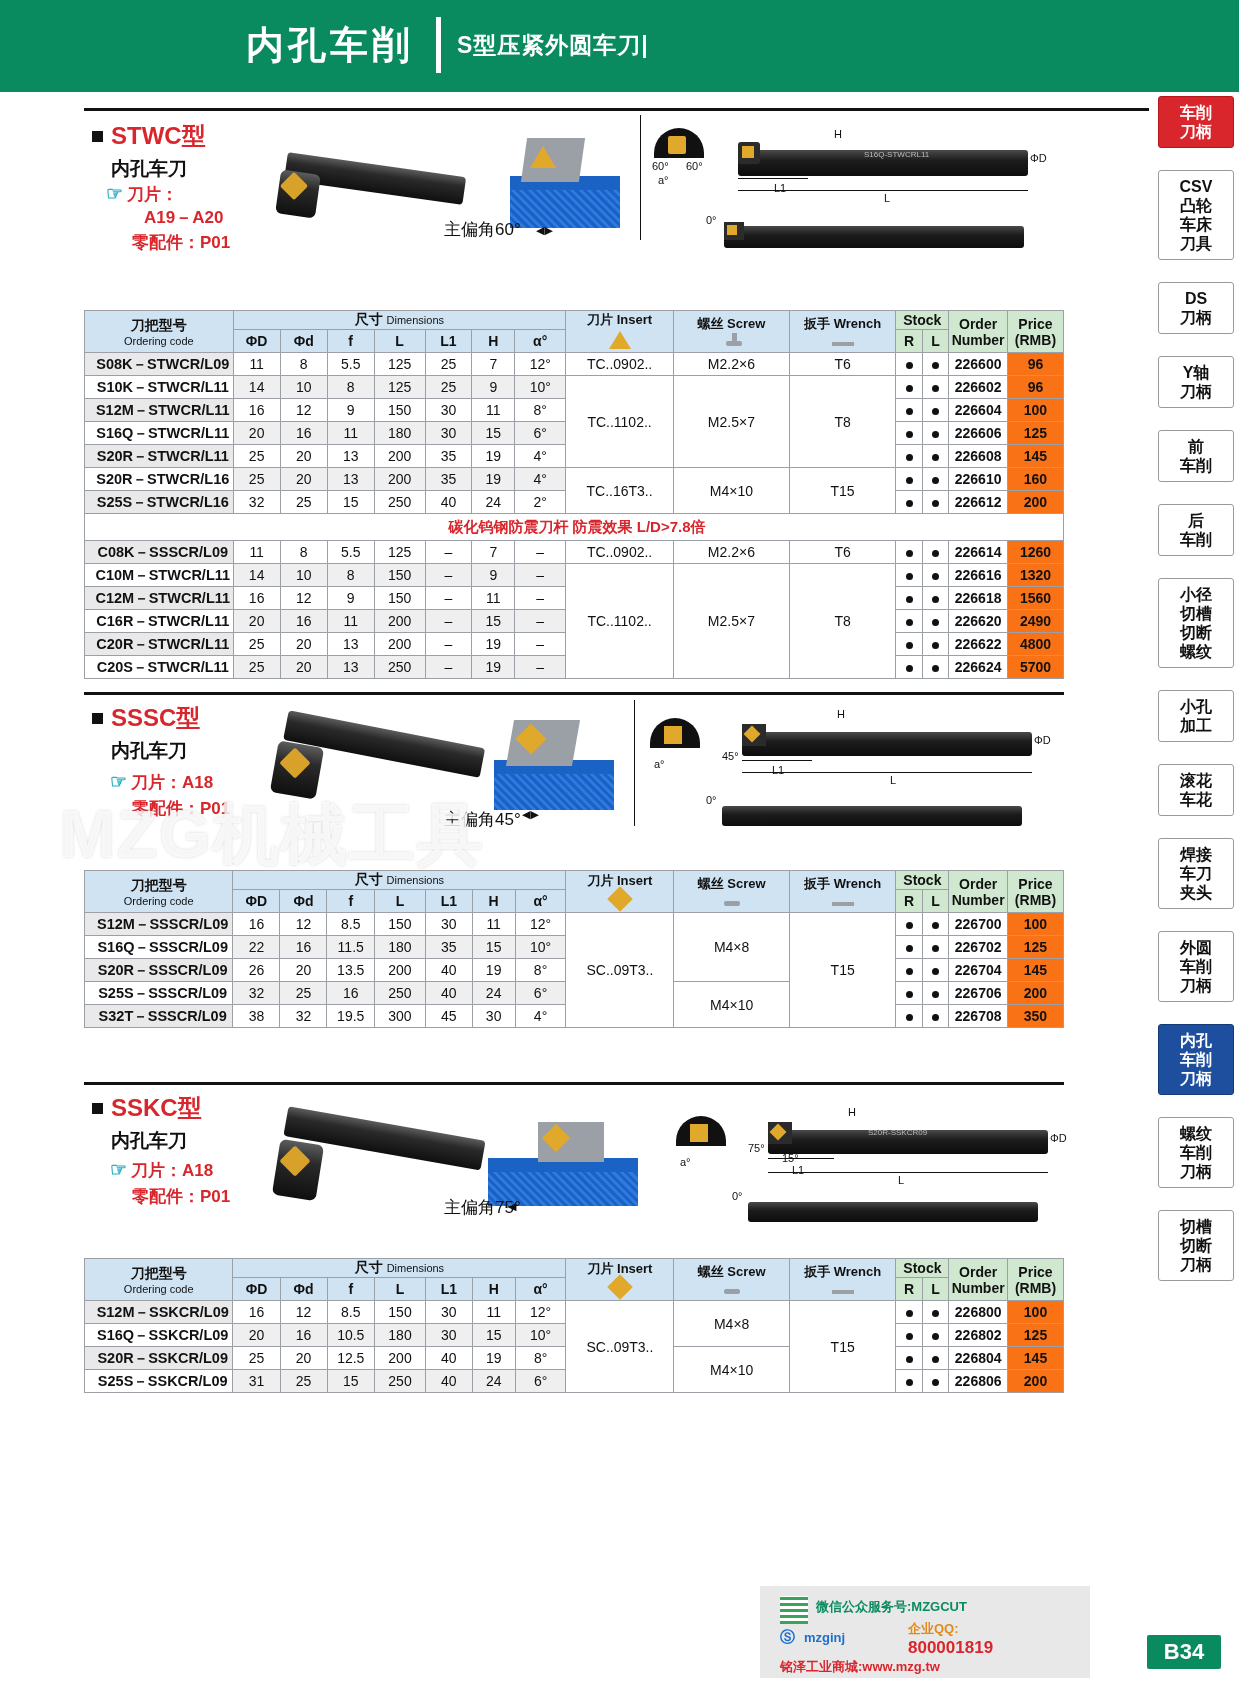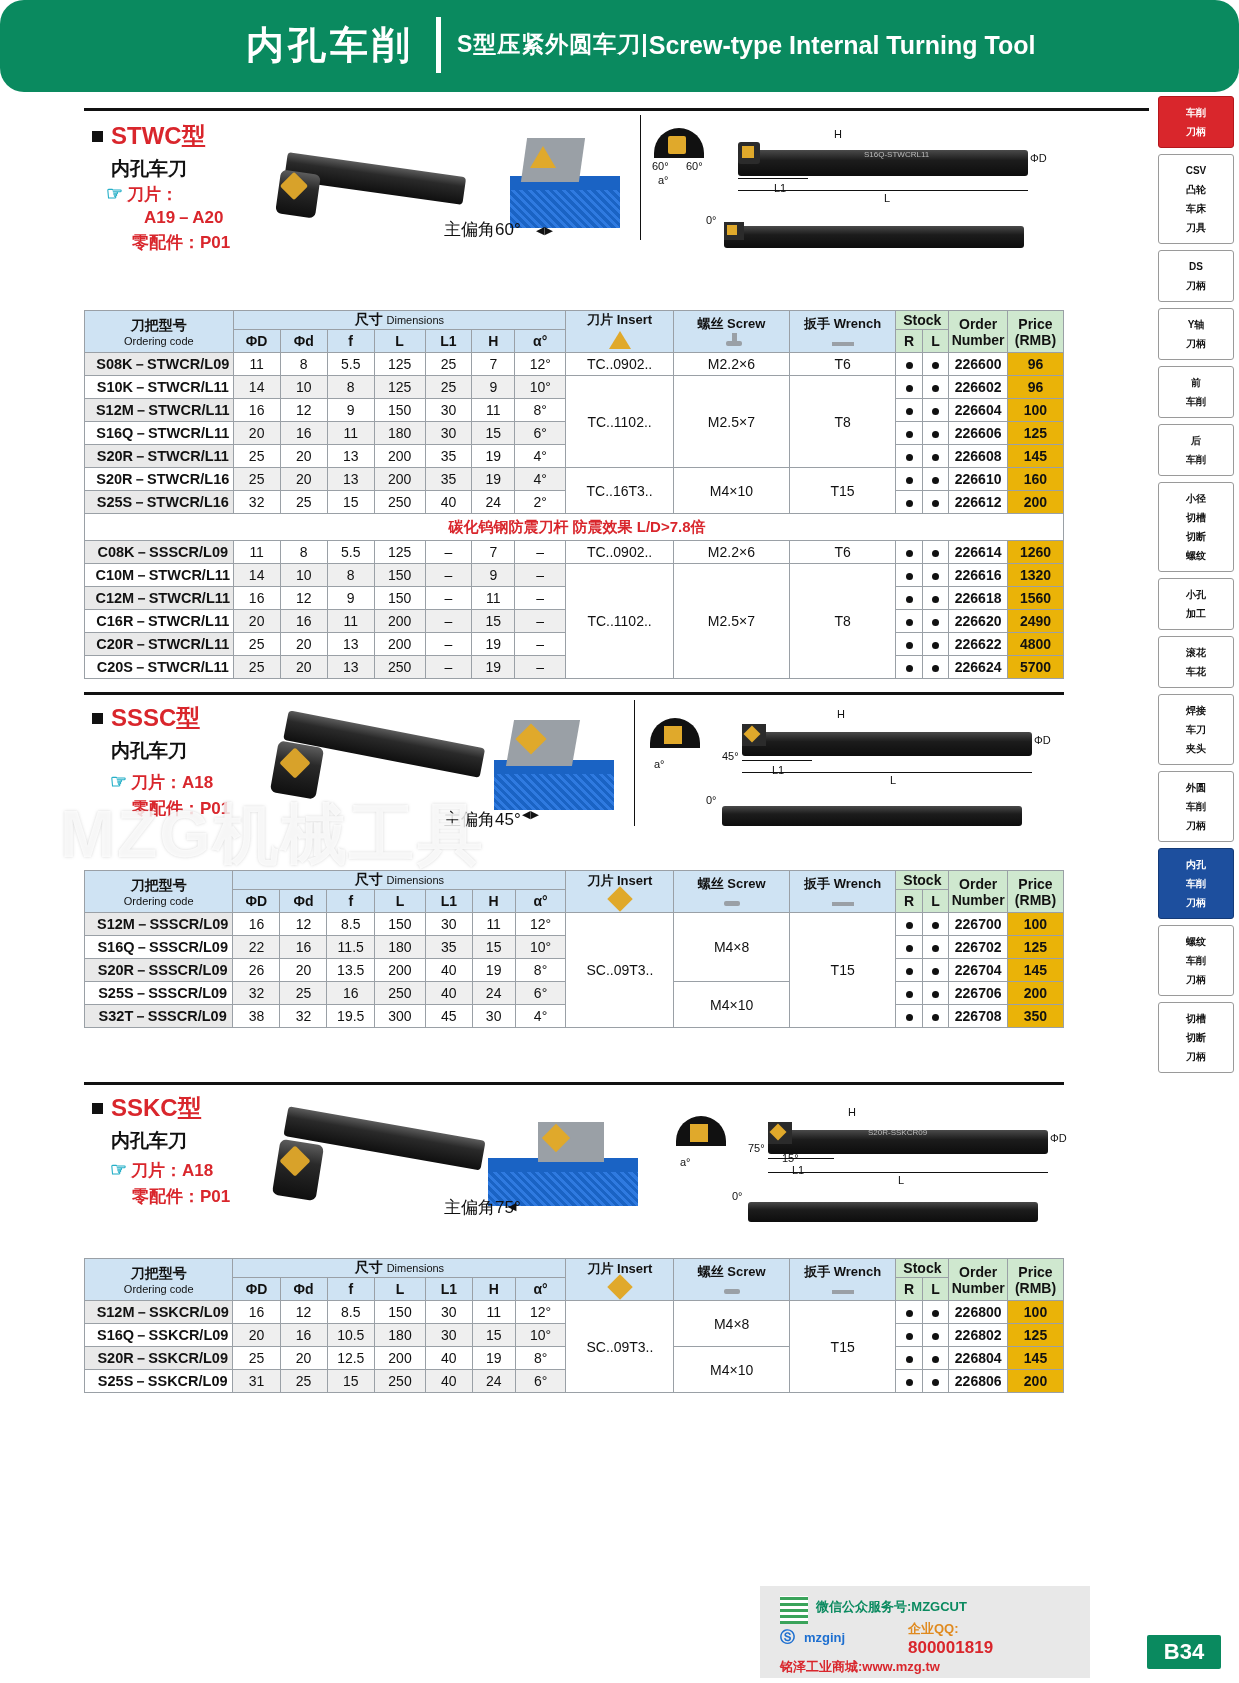--- a/index.html
+++ b/index.html
@@ -1,32 +1,32 @@
 <!DOCTYPE html>
 <html><head>
 <meta charset="utf-8">
 <style>
   html,body{margin:0;padding:0;background:#ffffff;}
   body{width:1239px;height:1683px;position:relative;font-family:"Liberation Sans",sans-serif;color:#111;}
   .page{position:relative;width:1239px;height:1683px;overflow:hidden;}
 
   
-  .header{position:absolute;left:0;top:0;width:1239px;height:92px;background:#0a8a5f;border-radius:24px;}
+  .header{position:absolute;left:0;top:0;width:1239px;height:92px;background:#0a8a5f;}
   .header-inner{position:absolute;left:246px;top:6px;width:993px;height:78px;display:flex;align-items:center;}
   .hdr-cn{font-size:38px;font-weight:bold;color:#ffffff;letter-spacing:4px;margin-right:22px;}
   .hdr-bar{width:5px;height:56px;background:#ffffff;margin-right:16px;}
   .hdr-right{display:flex;flex-direction:row;justify-content:center;}
   .hdr-sub1{font-size:23px;font-weight:bold;color:#ffffff;letter-spacing:1px;line-height:28px;}
   .hdr-sub2{font-size:25px;font-weight:bold;color:#ffffff;letter-spacing:0px;line-height:30px;}
   .hdr-pipe{color:#ffffff;}
 
   
   .sidebar{position:absolute;right:0;top:96px;width:86px;}
-  .side-item{width:74px;margin:0 auto 6px auto;border:1px solid #9a9a9a;border-radius:3px;
-    background:#ffffff;color:#111;text-align:center;font-size:10px;line-height:19px;padding:6px 0;font-weight:bold;}
+  .side-item{width:74px;margin:0 auto 22px auto;border:1px solid #9a9a9a;border-radius:3px;
+    background:#ffffff;color:#111;text-align:center;font-size:16px;line-height:19px;padding:6px 0;font-weight:bold;}
   .side-item.active{background:#d9262c;border-color:#b4161c;color:#ffffff;}
   .side-item.active2{background:#1d4f9e;border-color:#143a77;color:#ffffff;}
   .rule{position:absolute;height:3px;background:#111;}
   .sq{display:inline-block;width:11px;height:11px;background:#111;margin-right:8px;vertical-align:middle;}
   .t-code{font-size:24px;color:#d9262c;font-weight:bold;vertical-align:middle;}
   .t-cn{font-size:19px;color:#111;font-weight:bold;}
   .insert-line{font-size:17px;color:#d9262c;font-weight:bold;}
   .insert-line .hand{color:#27b0c8;font-size:19px;margin-right:4px;}
   .part-line{font-size:17px;color:#d9262c;font-weight:bold;}
 
@@ -35,21 +35,21 @@
   table.spec td,table.spec th{border:1px solid #9aa0a6;text-align:center;padding:0;height:22px;}
   .th-head{background:#cfe3f3;font-weight:bold;}
   .th-green{background:#cfe8cf;font-weight:bold;}
   .c-code{background:#e9e9e9;font-weight:bold;text-align:left;padding-left:8px !important;font-size:14.5px;}
   .c-code.alt{background:#ffffff;}
   .c-dim{background:#ffffff;}
   .c-dim.alt{background:#efefef;}
   .c-ins{background:#ffffff;}
   .c-stock{background:#ffffff;}
   .c-ord{background:#ffffff;font-weight:bold;}
-  .c-price{background:#eab308;font-weight:bold;}
+  .c-price{background:#f97316;font-weight:bold;}
   .dot{display:inline-block;width:7px;height:7px;border-radius:50%;background:#111;}
   .note-red{color:#d9262c;font-weight:bold;font-size:15px;text-align:left;padding-left:6px !important;background:#ffffff;}
   .small{font-size:11px;font-weight:normal;}
   .hdr2{font-size:13px;}
 
   
   .draw{position:absolute;}
   .tool-body{background:linear-gradient(#4a4a4a,#1c1c1c 40%,#0d0d0d);border-radius:3px;}
   .photo{position:absolute;}
   .ph-bar{position:absolute;background:linear-gradient(180deg,#5d5d5d 0%,#2a2a2a 35%,#0f0f0f 100%);border-radius:4px;}
@@ -82,21 +82,20 @@
 <body>
 
 <div class="page">
 
   <div class="header">
     <div class="header-inner">
       <div class="hdr-cn">内孔车削</div>
       <div class="hdr-bar"></div>
       <div class="hdr-right">
         <div class="hdr-sub1"><span>S型压紧外圆车刀</span><span class="hdr-pipe">|</span></div>
-        <div class="hdr-sub2">Screw-type Internal Turning Tool</div>
       </div>
     </div>
   </div>
 
   <div class="sidebar">
     <div class="side-item active"><span style="white-space:pre-line">车削
 刀柄</span></div>
     <div class="side-item"><span style="white-space:pre-line">CSV
 凸轮
 车床

